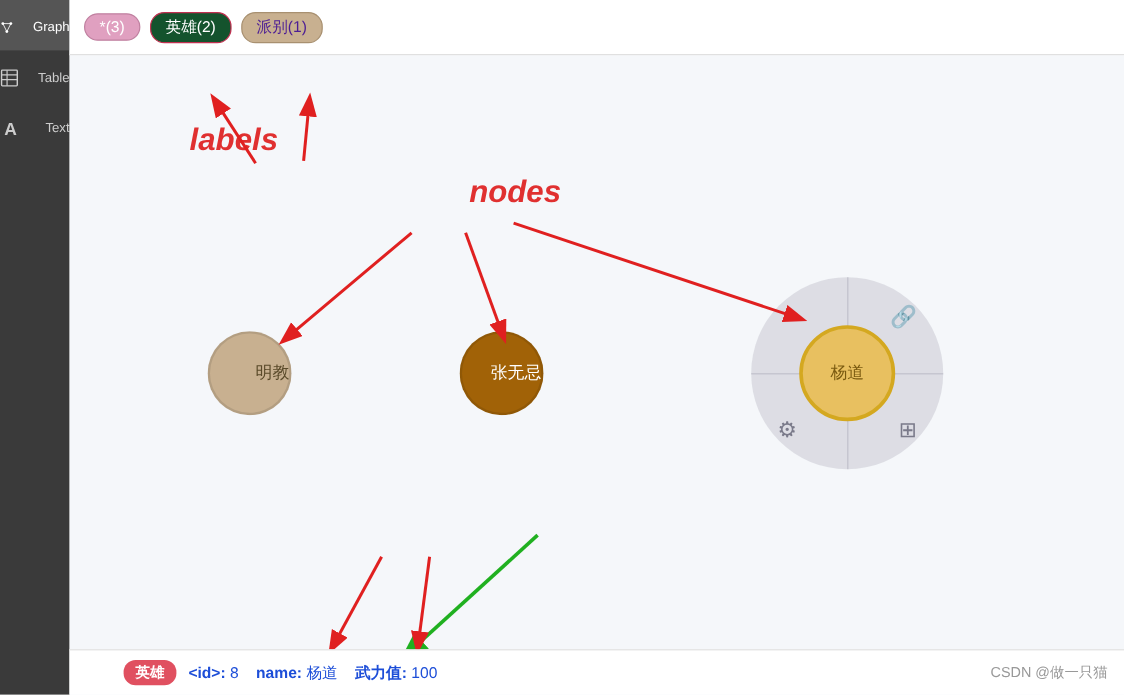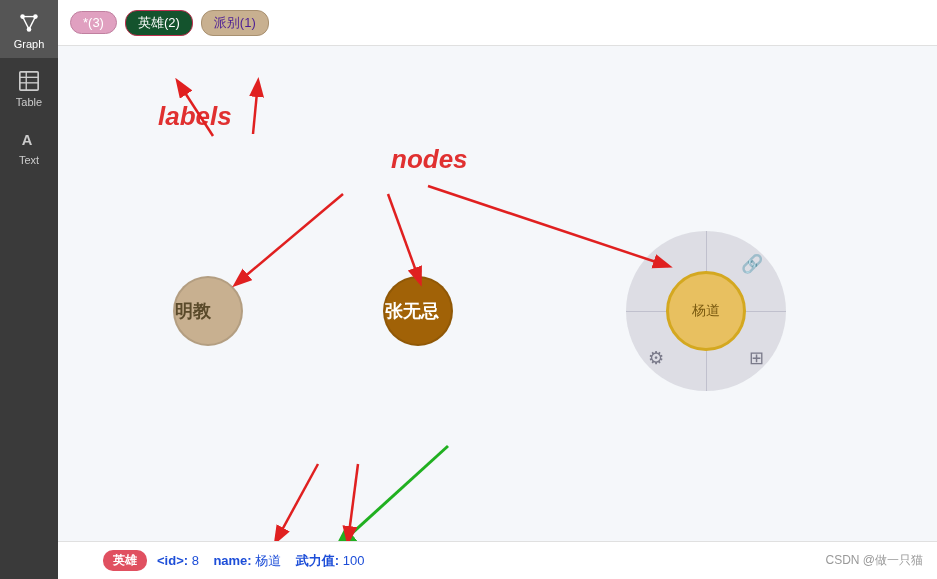--- a/index.html
+++ b/index.html
@@ -11,27 +11,26 @@
       background: #3a3a3a;
       display: flex;
       flex-direction: column;
       align-items: center;
       padding-top: 0;
       flex-shrink: 0;
     }
     .sidebar-item {
       width: 100%;
       display: flex;
-      flex-direction: column;
       align-items: center;
       padding: 12px 0 8px;
       cursor: pointer;
       color: #ccc;
       font-size: 11px;
-      gap: 4px;
+      gap: 16px;
     }
     .sidebar-item.active {
       background: #555;
       color: #fff;
     }
     .sidebar-item svg {
       width: 22px;
       height: 22px;
       fill: currentColor;
     }
@@ -91,23 +90,23 @@
       pointer-events: none;
       font-style: italic;
     }
 
     
     .node {
       position: absolute;
       border-radius: 50%;
       display: flex;
       align-items: center;
-      justify-content: flex-start;
-      font-size: 18px;
-      font-weight: 700;
+      justify-content: flex-end;
+      font-size: 14px;
+      font-weight: 400;
       cursor: pointer;
       border: 2px solid rgba(0,0,0,0.1);
     }
     .node-tan { background: #c8b090; color: #5a4a2a; width: 70px; height: 70px; }
     .node-pink { background: #a16207; color: #fff; width: 70px; height: 70px; }
 
     
     .context-ring {
       position: absolute;
       width: 160px;

